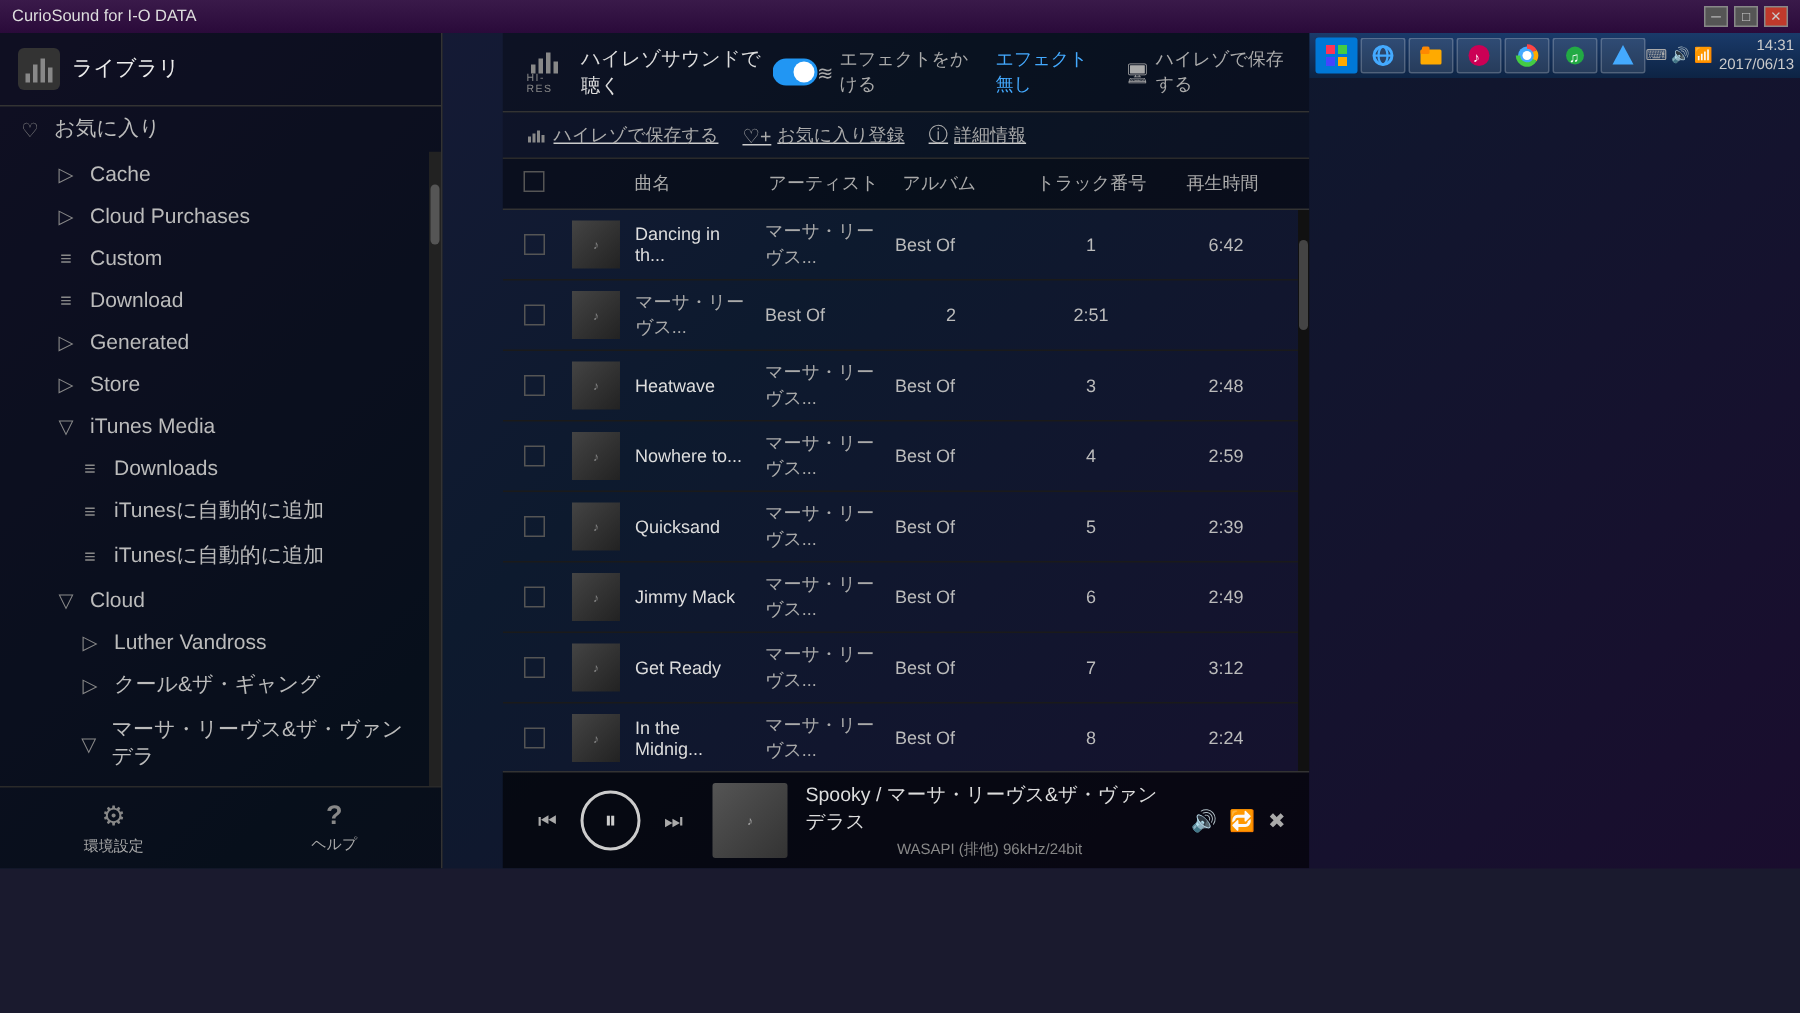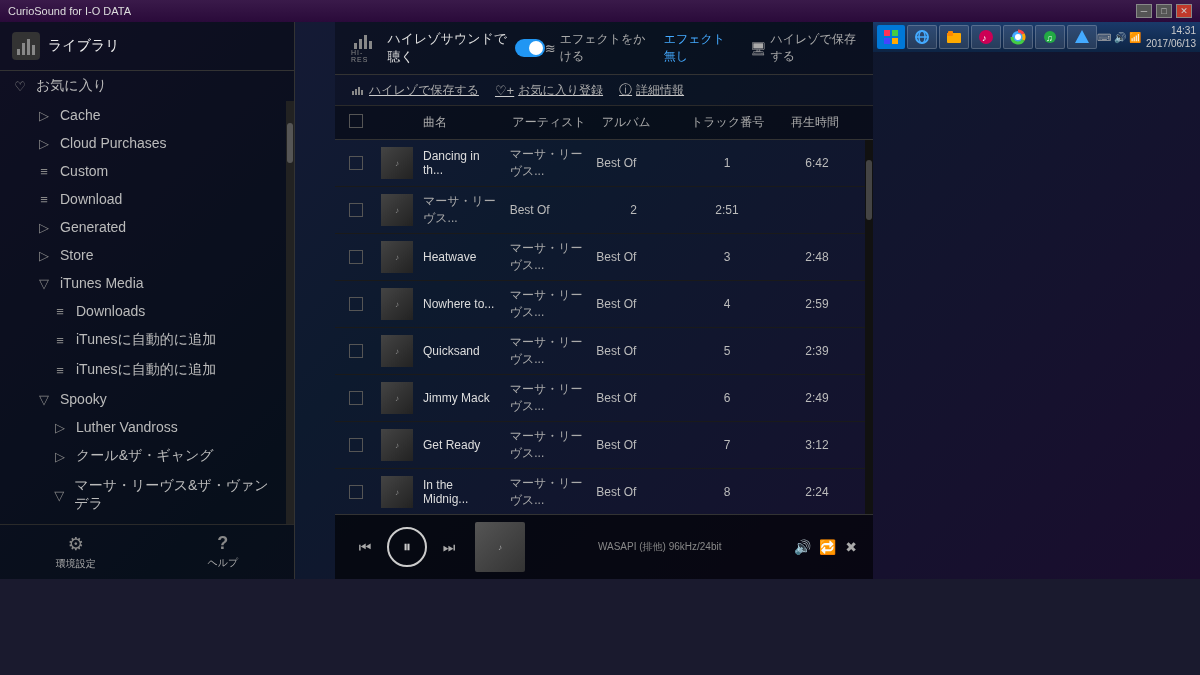--- a/index.html
+++ b/index.html
@@ -569,21 +569,21 @@
             <span class="nav-label">iTunesに自動的に追加</span>
           </div>
 
           <div class="nav-item nav-child2">
             <span class="nav-icon">≡</span>
             <span class="nav-label">iTunesに自動的に追加</span>
           </div>
 
           <div class="nav-item nav-child">
             <span class="nav-icon expand-icon">▽</span>
-            <span class="nav-label">Spooky</span>
+            <span class="nav-label">Cloud</span>
           </div>
 
           <div class="nav-item nav-child2">
             <span class="nav-icon expand-icon">▷</span>
             <span class="nav-label">Luther Vandross</span>
           </div>
 
           <div class="nav-item nav-child2">
             <span class="nav-icon expand-icon">▷</span>
             <span class="nav-label">クール&amp;ザ・ギャング</span>
@@ -810,20 +810,21 @@
       <div id="playerbar">
         <div class="player-controls">
           <div class="ctrl-btn">⏮</div>
           <div class="play-btn">⏸</div>
           <div class="ctrl-btn">⏭</div>
         </div>
         <div class="track-thumb-player">
           <span style="font-size:8px;color:#aaa;">♪</span>
         </div>
         <div class="player-track-info">
+          <div class="player-title">Spooky / マーサ・リーヴス&amp;ザ・ヴァンデラス</div>
           <div class="player-info-right">WASAPI (排他) 96kHz/24bit</div>
         </div>
         <div class="player-right-controls">
           <span style="cursor:pointer;font-size:14px;color:#aaa;">🔊</span>
           <span style="cursor:pointer;font-size:14px;color:#aaa;">🔁</span>
           <span style="cursor:pointer;font-size:14px;color:#aaa;">✖</span>
         </div>
       </div>
 
     </div>

